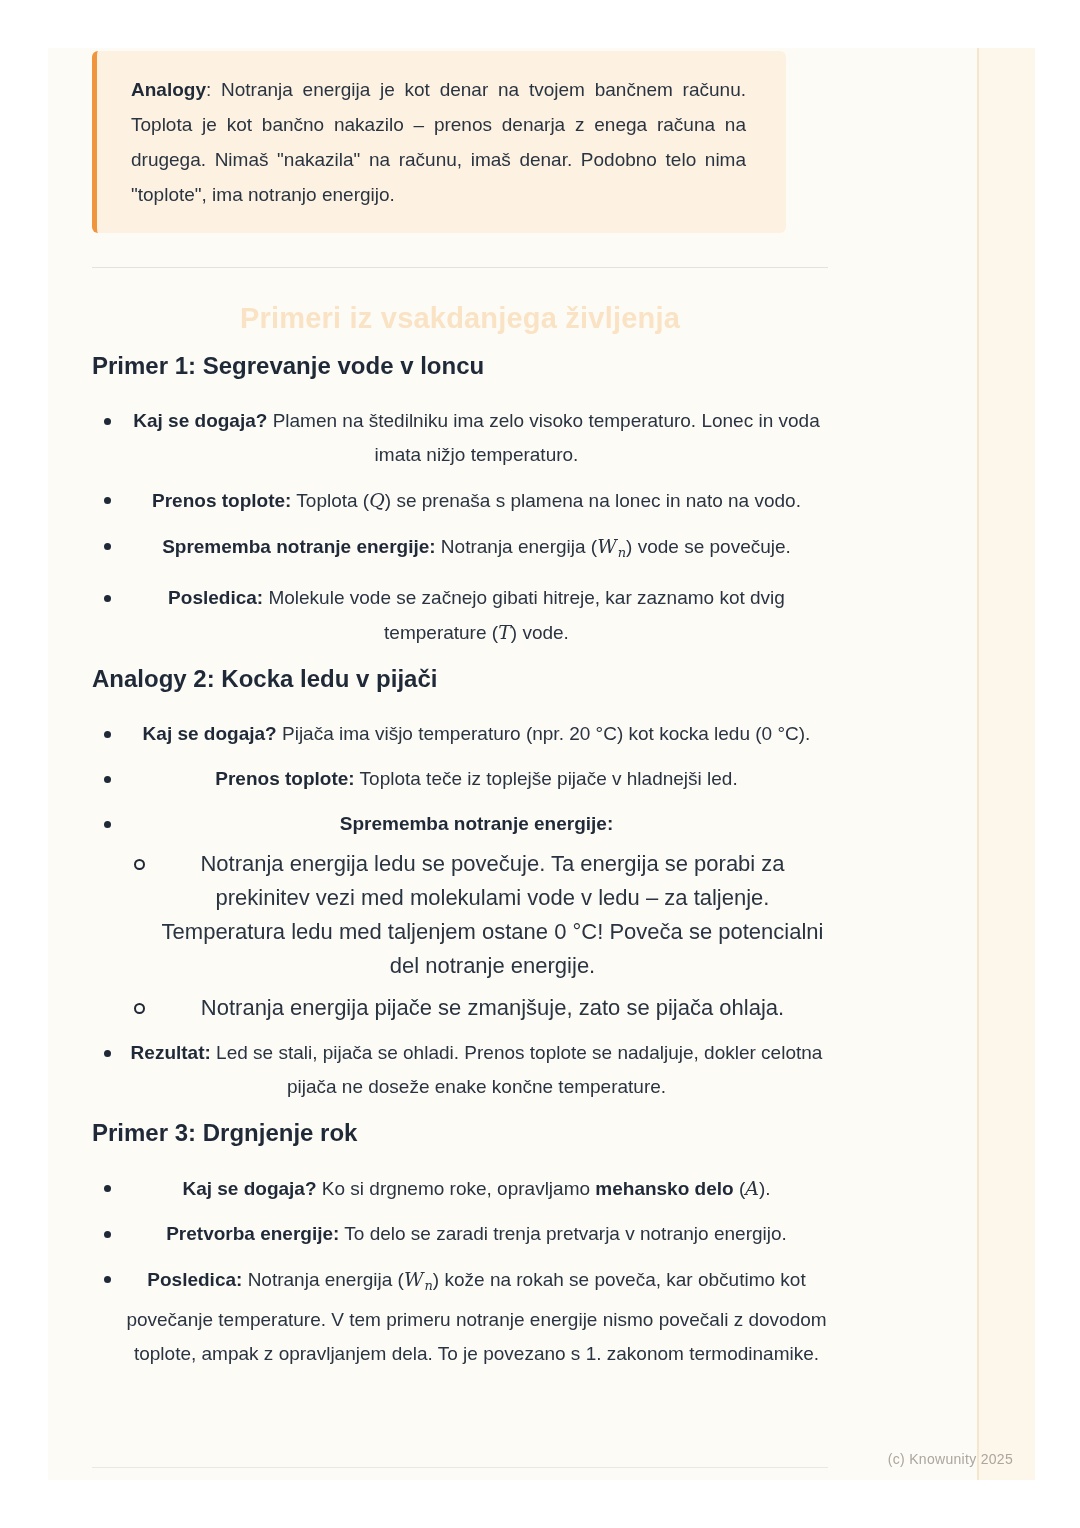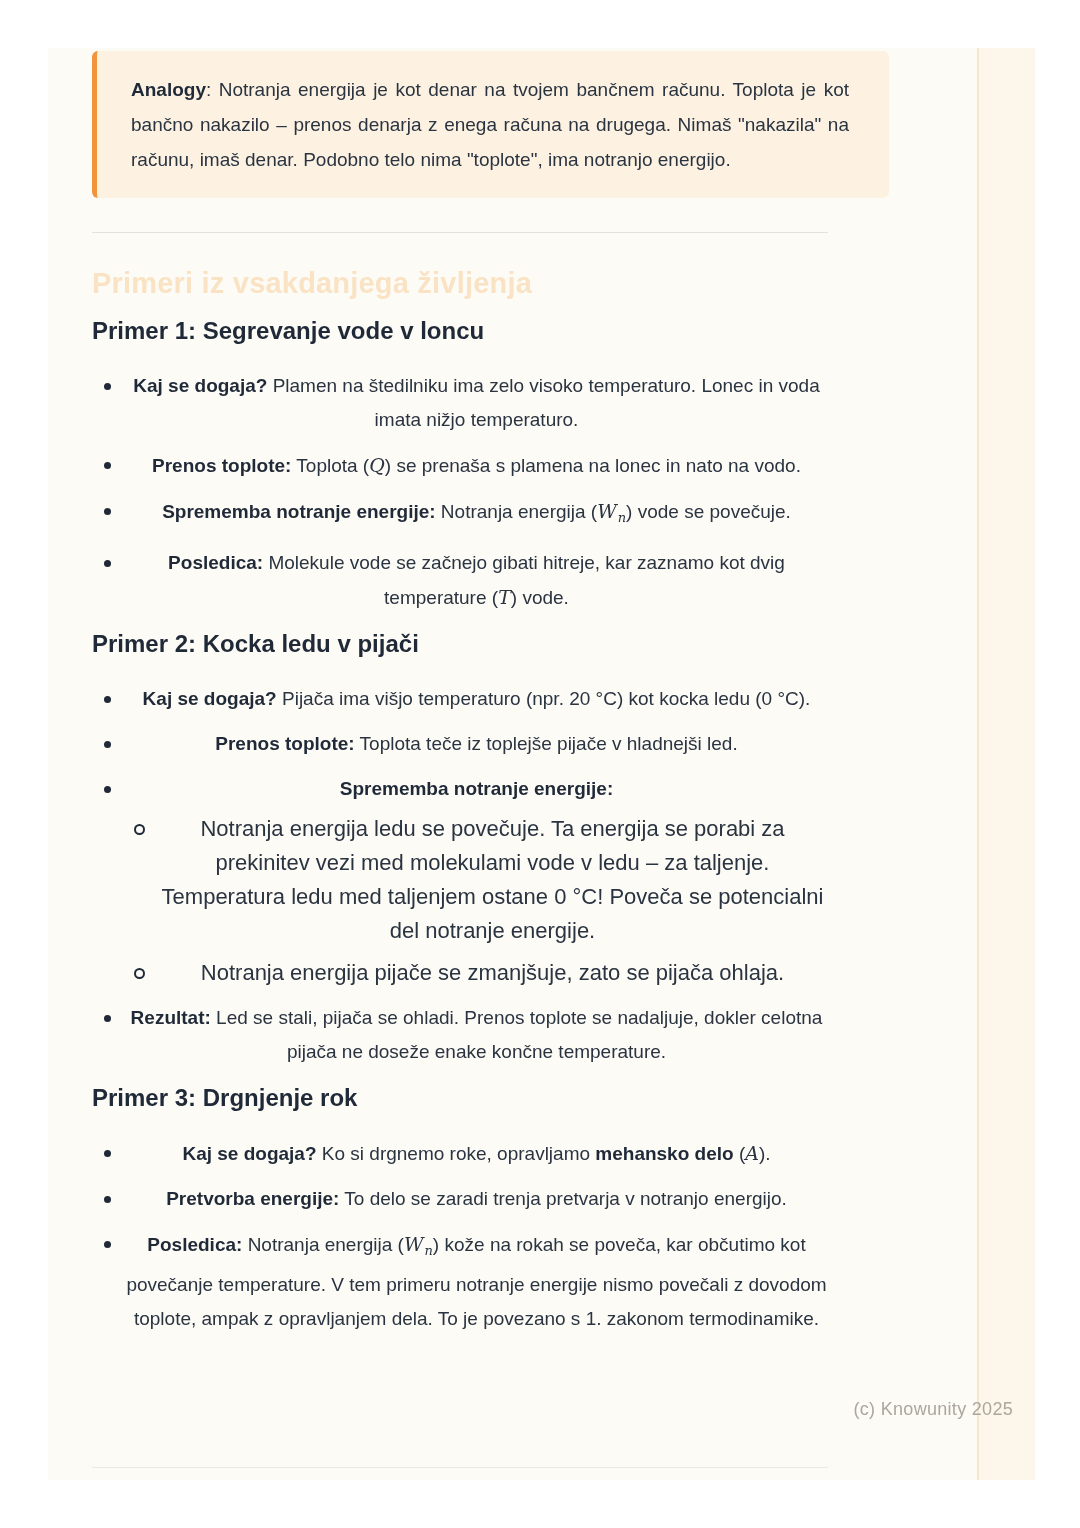--- a/index.html
+++ b/index.html
@@ -28,36 +28,36 @@
     background:var(--card-bg);
   }
   .strip{
     position:absolute;right:0;top:0;width:58px;height:100%;
     background:var(--strip-bg);border-left:2px solid var(--strip-line);
   }
   .content{
     position:absolute;left:44px;top:0;width:736px;
   }
   .callout{
-    margin-top:3px;width:797px;
+    margin-top:3px;width:694px;
     background:var(--callout-bg);
     border-left:5px solid var(--accent);
     border-radius:6px;
     padding:21px 40px 21px 34px;
   }
   .callout p{
     margin:0;font-size:19px;line-height:35px;text-align:justify;color:var(--text);
   }
   .hr{
     height:0;border:none;border-top:1px solid var(--divider);
     margin:34px 0 0 0;width:736px;
   }
   h2{
     margin:31px 0 0 0;font-size:29px;line-height:38px;font-weight:700;
-    color:var(--heading);letter-spacing:0.2px;
+    color:var(--heading);letter-spacing:0.2px;text-align:center;
   }
   h3{
     margin:16px 0 0 0;font-size:24px;line-height:26px;font-weight:700;
     color:var(--text-strong);
   }
   ul{list-style:none;margin:25px 0 0 0;padding:0;}
   .ul1 > li{
     position:relative;padding-left:33px;margin:0 0 11px 0;
     font-size:19px;line-height:34px;color:var(--text);text-align:center;
   }
@@ -77,22 +77,22 @@
   .b{font-weight:700;color:var(--text-strong);}
   .math{
     font-family:"DejaVu Serif","Liberation Serif",serif;
     font-style:italic;font-size:19px;
   }
   .msub{
     font-family:"DejaVu Serif","Liberation Serif",serif;
     font-style:italic;font-size:13px;vertical-align:-4px;margin-left:1px;
   }
   .watermark{
-    position:absolute;top:1351px;right:22px;
-    font-size:18px;color:var(--watermark);letter-spacing:0.3px;
+    position:absolute;top:1403px;right:22px;
+    font-size:14px;color:var(--watermark);letter-spacing:0.3px;
   }
   .hr-bottom{
     position:absolute;left:44px;top:1419px;width:736px;height:0;
     border:none;border-top:1px solid var(--divider2);
   }
 </style>
 </head>
 <body>
 
 <div class="card">
@@ -104,21 +104,21 @@
     <div class="hr"></div>
     <h2>Primeri iz vsakdanjega življenja</h2>
     <div id="sections">
         <h3>Primer 1: Segrevanje vode v loncu</h3>
         <ul class="ul1">
           <li><span class="b">Kaj se dogaja?</span><span> Plamen na štedilniku ima zelo visoko temperaturo. Lonec in voda imata nižjo temperaturo.</span></li>
           <li><span class="b">Prenos toplote:</span><span> Toplota (</span><span class="math">Q</span><span>) se prenaša s plamena na lonec in nato na vodo.</span></li>
           <li><span class="b">Sprememba notranje energije:</span><span> Notranja energija (</span><span class="math">W</span><span class="msub">n</span><span>) vode se povečuje.</span></li>
           <li><span class="b">Posledica:</span><span> Molekule vode se začnejo gibati hitreje, kar zaznamo kot dvig temperature (</span><span class="math">T</span><span>) vode.</span></li>
         </ul>
-        <h3>Primer 2: Kocka ledu v pijači</h3>
+        <h3>Analogy 2: Kocka ledu v pijači</h3>
         <ul class="ul1">
           <li><span class="b">Kaj se dogaja?</span><span> Pijača ima višjo temperaturo (npr. 20 °C) kot kocka ledu (0 °C).</span></li>
           <li><span class="b">Prenos toplote:</span><span> Toplota teče iz toplejše pijače v hladnejši led.</span></li>
           <li><span class="b">Sprememba notranje energije:</span><ul class="ul2">
               <li><span>Notranja energija ledu se povečuje. Ta energija se porabi za prekinitev vezi med molekulami vode v ledu – za taljenje. Temperatura ledu med taljenjem ostane 0 °C! Poveča se potencialni del notranje energije.</span></li>
               <li><span>Notranja energija pijače se zmanjšuje, zato se pijača ohlaja.</span></li>
             </ul></li>
           <li><span class="b">Rezultat:</span><span> Led se stali, pijača se ohladi. Prenos toplote se nadaljuje, dokler celotna pijača ne doseže enake končne temperature.</span></li>
         </ul>
         <h3>Primer 3: Drgnjenje rok</h3>

